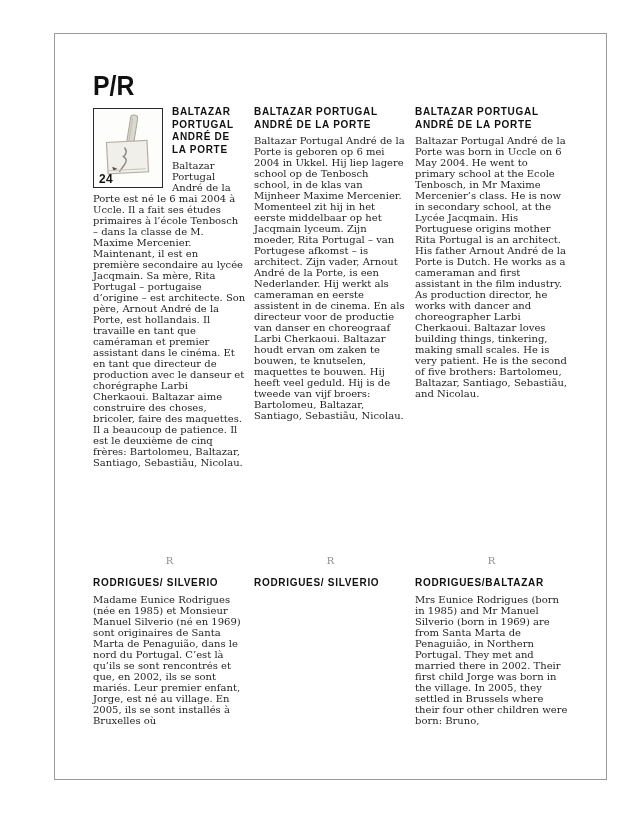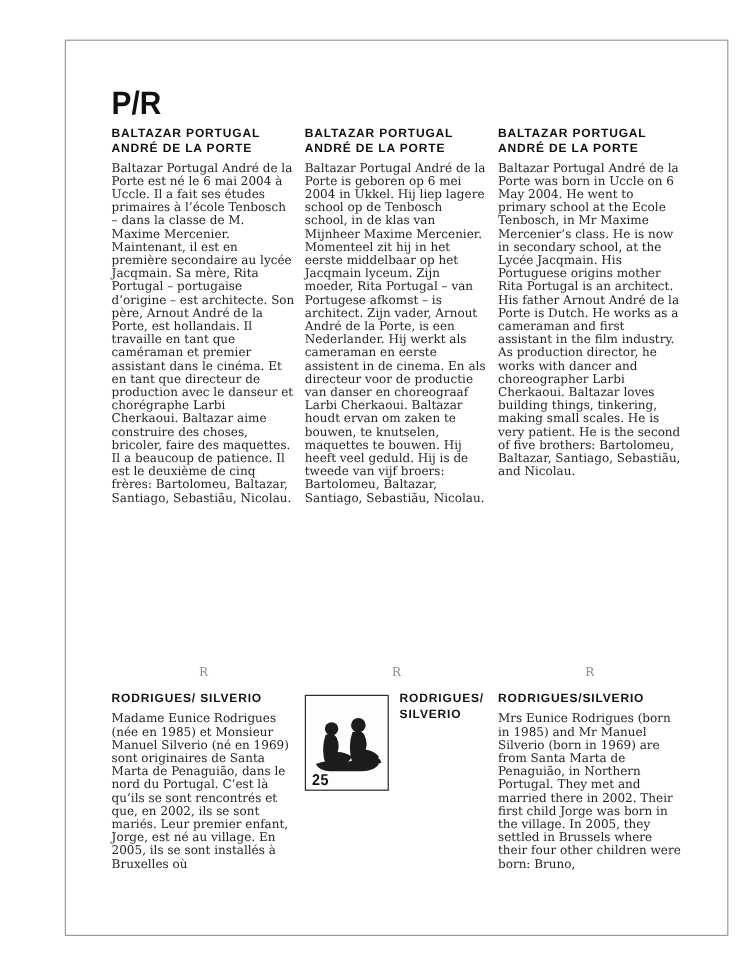--- a/index.html
+++ b/index.html
@@ -97,20 +97,33 @@
 <body>
 
 <div class="page">
   <div class="content">
 
     <h1 class="page-title">P/R</h1>
 
     <div class="row row-top">
 
       <div class="col clearfix">
+        <div class="figure">
+          <svg viewBox="0 0 67 77">
+            <g transform="rotate(9 38 22)">
+              <rect x="34" y="6" width="7" height="30" rx="3" fill="#dbd8cf" stroke="#a9a59b" stroke-width="1"></rect>
+              <line x1="36" y1="9" x2="36" y2="33" stroke="#c2beb4" stroke-width="1"></line>
+            </g>
+            <rect x="13" y="32" width="40" height="31" fill="#f1efe9" stroke="#b3afa5" stroke-width="1.2" transform="rotate(-3 33 47)"></rect>
+            <path d="M30 38 q4 5 -1 9 q5 3 1 8 q-3 4 -5 7" fill="none" stroke="#8d897f" stroke-width="1.4"></path>
+            <path d="M18 57 l5 2 l-4 2 z" fill="#55524a"></path>
+            <line x1="14" y1="61" x2="51" y2="59" stroke="#c6c2b8" stroke-width="1"></line>
+          </svg>
+          <span class="fig-num">24</span>
+        </div>
         <h2 class="entry-heading">BALTAZAR PORTUGAL ANDRÉ DE LA PORTE</h2>
         <p class="entry-body">Baltazar Portugal André de la Porte est né le 6 mai 2004 à Uccle. Il a fait ses études primaires à l’école Tenbosch – dans la classe de M. Maxime Mercenier. Maintenant, il est en première secondaire au lycée Jacqmain. Sa mère, Rita Portugal – portugaise d’origine – est architecte. Son père, Arnout André de la Porte, est hollandais. Il travaille en tant que caméraman et premier assistant dans le cinéma. Et en tant que directeur de production avec le danseur et chorégraphe Larbi Cherkaoui. Baltazar aime construire des choses, bricoler, faire des maquettes. Il a beaucoup de patience. Il est le deuxième de cinq frères: Bartolomeu, Baltazar, Santiago, Sebastiãu, Nicolau.</p>
       </div>
 
       <div class="col">
         <h2 class="entry-heading">BALTAZAR PORTUGAL ANDRÉ DE LA PORTE</h2>
         <p class="entry-body">Baltazar Portugal André de la Porte is geboren op 6 mei 2004 in Ukkel. Hij liep lagere school op de Tenbosch school, in de klas van Mijnheer Maxime Mercenier. Momenteel zit hij in het eerste middelbaar op het Jacqmain lyceum. Zijn moeder, Rita Portugal – van Portugese afkomst – is architect. Zijn vader, Arnout André de la Porte, is een Nederlander. Hij werkt als cameraman en eerste assistent in de cinema. En als directeur voor de productie van danser en choreograaf Larbi Cherkaoui. Baltazar houdt ervan om zaken te bouwen, te knutselen, maquettes te bouwen. Hij heeft veel geduld. Hij is de tweede van vijf broers: Bartolomeu, Baltazar, Santiago, Sebastiãu, Nicolau.</p>
       </div>
 
       <div class="col">
@@ -126,34 +139,23 @@
     </div>
 
     <div class="row row-bottom">
 
       <div class="col">
         <h2 class="entry-heading">RODRIGUES/ SILVERIO</h2>
         <p class="entry-body">Madame Eunice Rodrigues (née en 1985) et Monsieur Manuel Silverio (né en 1969) sont originaires de Santa Marta de Penaguião, dans le nord du Portugal. C’est là qu’ils se sont rencontrés et que, en 2002, ils se sont mariés. Leur premier enfant, Jorge, est né au village. En 2005, ils se sont installés à Bruxelles où</p>
       </div>
 
       <div class="col clearfix">
-        <div class="figure">
-          <svg viewBox="0 0 67 77">
-            <path d="M8 56 q14 -5 26 -2 q14 -3 26 2 q-4 6 -14 6 l-26 0 q-9 0 -12 -6 z" fill="#1c1c1c"></path>
-            <circle cx="21" cy="27" r="5.5" fill="#1c1c1c"></circle>
-            <path d="M16 32 q6 -2 9 2 q3 6 1 12 q6 0 12 4 l-4 5 l-18 1 q-4 -12 0 -24 z" fill="#1c1c1c"></path>
-            <circle cx="43" cy="24" r="6" fill="#1c1c1c"></circle>
-            <path d="M38 30 q7 -3 10 2 q3 7 1 12 q7 1 11 6 l-5 5 l-17 0 q-4 -13 0 -25 z" fill="#1c1c1c"></path>
-            <path d="M56 49 q5 2 6 6 l-7 2 z" fill="#1c1c1c"></path>
-          </svg>
-          <span class="fig-num">25</span>
-        </div>
         <h2 class="entry-heading">RODRIGUES/ SILVERIO</h2>
       </div>
 
       <div class="col">
-        <h2 class="entry-heading">RODRIGUES/SILVERIO</h2>
+        <h2 class="entry-heading">RODRIGUES/BALTAZAR</h2>
         <p class="entry-body">Mrs Eunice Rodrigues (born in 1985) and Mr Manuel Silverio (born in 1969) are from Santa Marta de Penaguião, in Northern Portugal. They met and married there in 2002. Their first child Jorge was born in the village. In 2005, they settled in Brussels where their four other children were born: Bruno,</p>
       </div>
     </div>
 
   </div>
 </div>
 
 </body></html>

